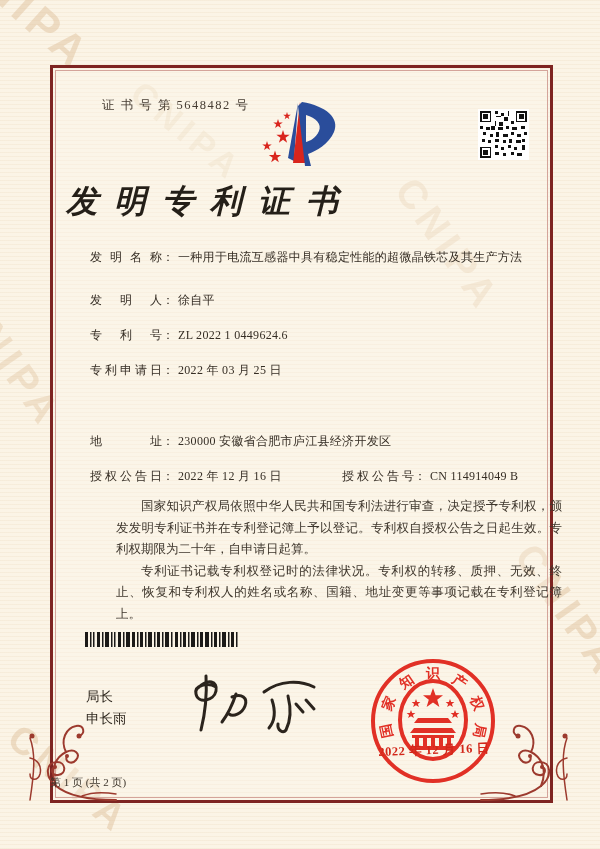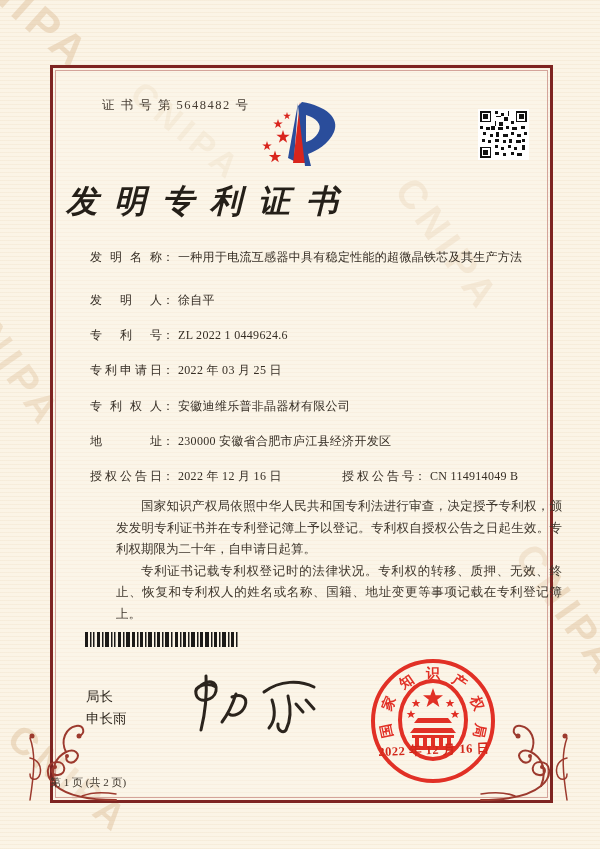--- a/index.html
+++ b/index.html
@@ -119,23 +119,20 @@
     <span class="lbl">发明名称</span><span class="colon">：</span><span class="val">一种用于电流互感器中具有稳定性能的超微晶铁芯及其生产方法</span>
   </div>
   <div class="row" style="top:292px">
     <span class="lbl">发明人</span><span class="colon">：</span><span class="val">徐自平</span>
   </div>
   <div class="row" style="top:327px">
     <span class="lbl">专利号</span><span class="colon">：</span><span class="val">ZL 2022 1 0449624.6</span>
   </div>
   <div class="row" style="top:362px">
     <span class="lbl">专利申请日</span><span class="colon">：</span><span class="val">2022 年 03 月 25 日</span>
-  </div>
-  <div class="row" style="top:398px">
-    <span class="lbl">专利权人</span><span class="colon">：</span><span class="val">安徽迪维乐普非晶器材有限公司</span>
   </div>
   <div class="row" style="top:433px">
     <span class="lbl">地址</span><span class="colon">：</span><span class="val">230000  安徽省合肥市庐江县经济开发区</span>
   </div>
   <div class="row" style="top:468px">
     <span class="lbl">授权公告日</span><span class="colon">：</span><span class="val">2022 年 12 月 16 日</span>
     <span class="pair2">
       <span class="lbl">授权公告号</span><span class="colon">：</span><span class="val">CN 114914049 B</span>
     </span>
   </div>

